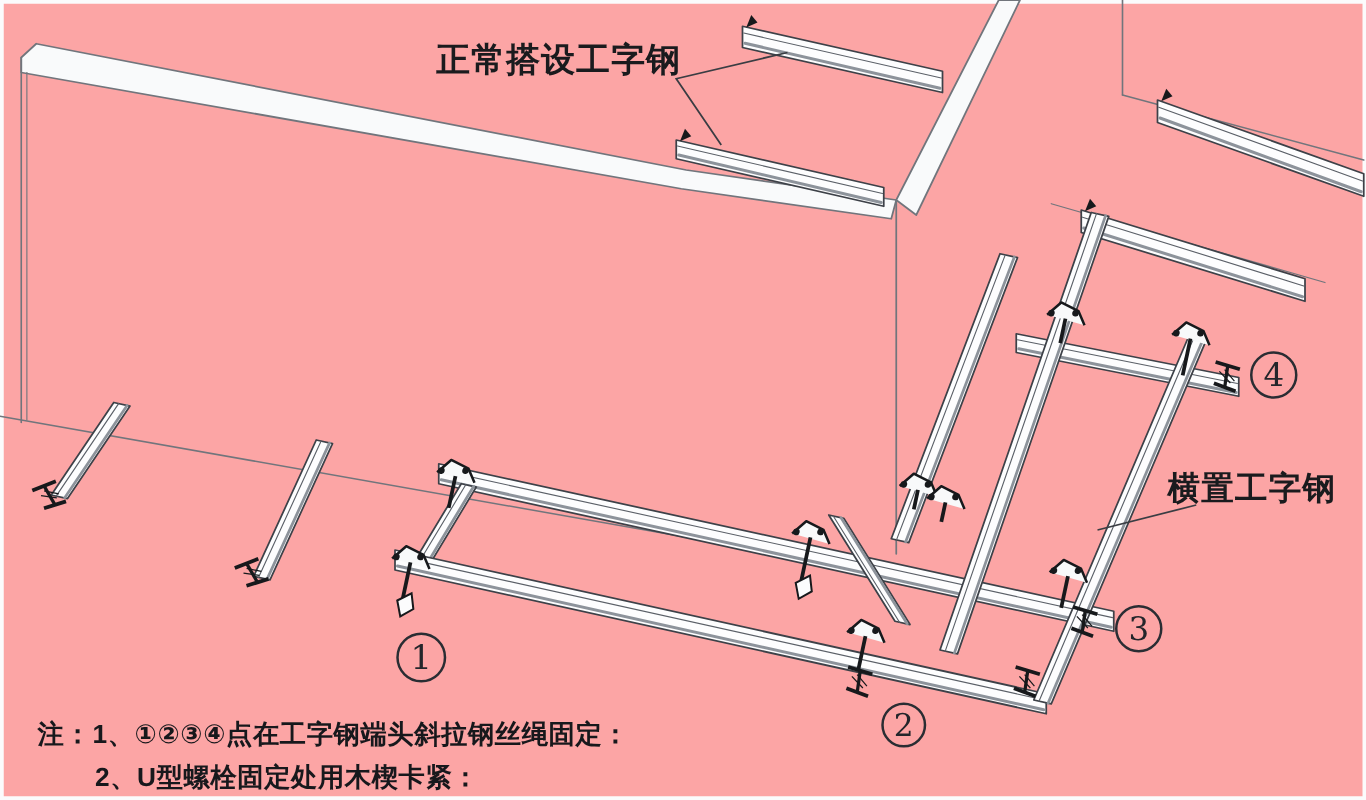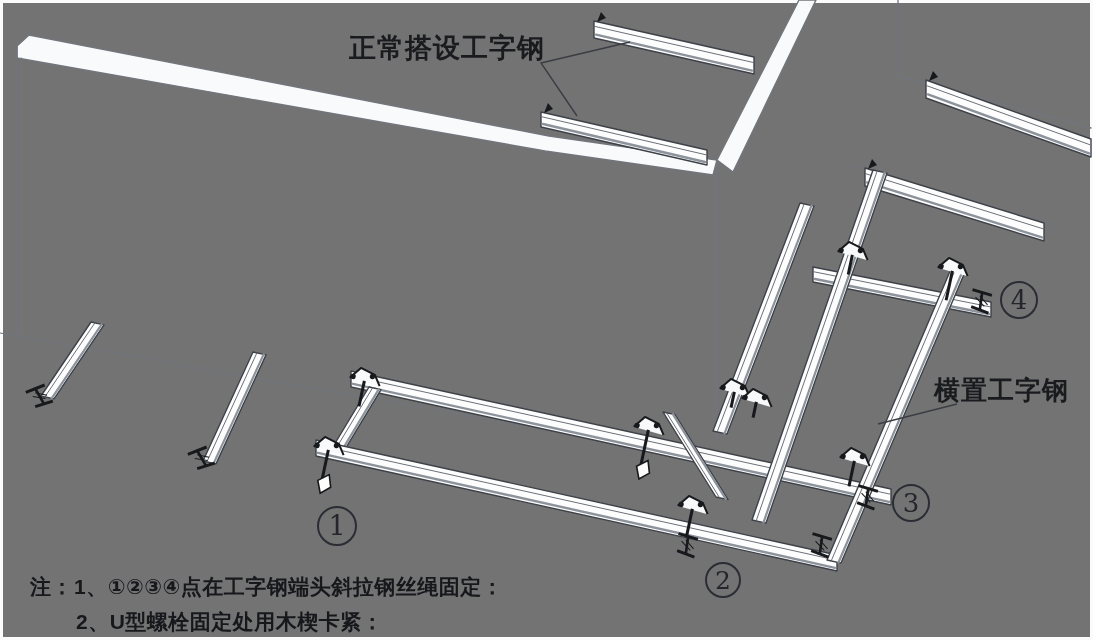--- a/index.html
+++ b/index.html
@@ -10,21 +10,21 @@
     box-shadow:inset 0 0 0 3px #fbfbfc;
   }
   svg text{user-select:none;}
   .cn-label{font-weight:bold;fill:var(--ink,#1a1b1e);letter-spacing:1px;}
   .marker-num{font-family:"DejaVu Serif","Liberation Serif",serif;fill:#24262b;}
   .note-text{font-weight:bold;fill:#17181c;letter-spacing:0.5px;}
 </style>
 </head>
 <body>
 
-<div id="page" style="background: #737373;">
+<div id="page" style="background: #fca5a5;">
   <svg id="cv" width="1093" height="640" viewBox="0 0 1093 640" xmlns="http://www.w3.org/2000/svg">
 
     <g id="scene">
         <polygon points="17,46 29,35 549,136 717,160 713,175 545,151 17,58" fill="#f9fafb" stroke="#71757c" stroke-width="1.4" stroke-linejoin="round"></polygon>
         <line x1="17" y1="46" x2="17" y2="338" stroke="#71757c" stroke-width="1.3" stroke-linecap="round"></line>
         <line x1="21.5" y1="58" x2="21.5" y2="336" stroke="#71757c" stroke-width="0.9" stroke-linecap="round"></line>
         <line x1="717" y1="160" x2="717" y2="443" stroke="#71757c" stroke-width="1.4" stroke-linecap="round"></line>
         <line x1="0" y1="333" x2="556" y2="431" stroke="#71757c" stroke-width="1.2" stroke-linecap="round"></line>
         <line x1="556" y1="431" x2="704" y2="450" stroke="#71757c" stroke-width="1" stroke-linecap="round"></line>
         <polygon points="799,0 816,0 733,172 717,160" fill="#f9fafb" stroke="#71757c" stroke-width="1.4" stroke-linejoin="round"></polygon>

